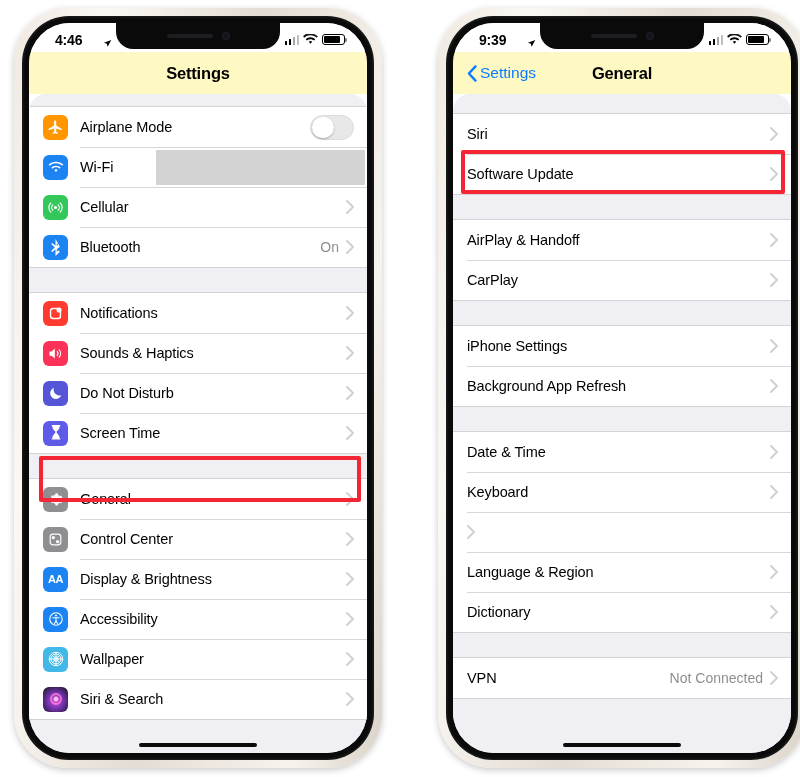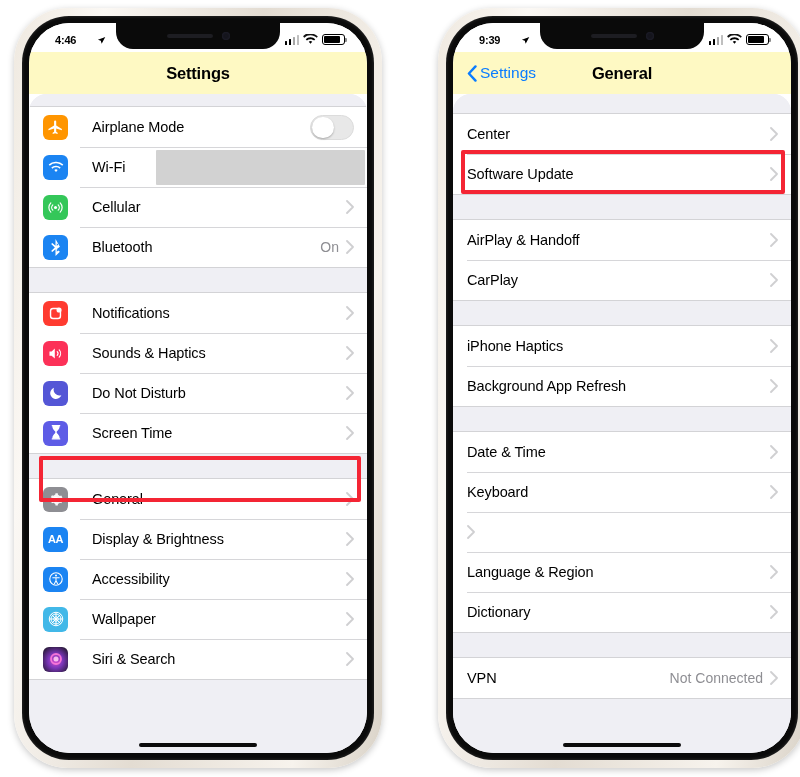--- a/index.html
+++ b/index.html
@@ -80,21 +80,21 @@
     height: 29px;
     display: flex;
     align-items: center;
     justify-content: space-between;
     padding: 0 22px 0 26px;
     box-sizing: border-box;
     background: #ffffff;
     z-index: 30;
   }
   .clock {
-    font-size: 11px;
+    font-size: 14px;
     font-weight: bold;
     color: #000;
     letter-spacing: -0.2px;
     display: flex;
     align-items: center;
     gap: 21px;
     padding-top: 4px;
   }
   .loc-arrow {
     display: inline-block;
@@ -199,21 +199,21 @@
     position: absolute;
     left: 51px; right: 0; top: 0;
     height: 0.6px;
     background: #d6d6d9;
   }
   .row.noicon + .row.noicon::before { left: 14px; }
   .row .ico {
     width: 25px; height: 25px;
     border-radius: 6px;
     flex: none;
-    margin-right: 24px;
+    margin-right: 12px;
     display: flex;
     align-items: center;
     justify-content: center;
     overflow: hidden;
   }
   .row .label {
     font-size: 14.5px;
     color: #000;
     letter-spacing: -0.1px;
     flex: 1;
@@ -473,20 +473,35 @@
                   </svg>
               </span>
               <span class="label">General</span>
               <span class="chev">
                 <svg width="8" height="14" viewBox="0 0 8 14">
                     <path d="M1 1l6 6-6 6" stroke="#8e8e93" stroke-width="1.8" fill="none" stroke-linecap="round" stroke-linejoin="round"></path>
                   </svg>
               </span>
             </div>
             <div class="row">
+              <span class="ico" style="background:#8e8e93">
+                <svg width="17" height="17" viewBox="0 0 24 24">
+                    <rect x="4.5" y="4.5" width="15" height="15" rx="4" fill="none" stroke="#fff" stroke-width="1.6"></rect>
+                    <circle cx="9" cy="9.5" r="2.3" fill="#fff"></circle>
+                    <circle cx="15" cy="15" r="2.3" fill="#fff"></circle>
+                  </svg>
+              </span>
+              <span class="label">Control Center</span>
+              <span class="chev">
+                <svg width="8" height="14" viewBox="0 0 8 14">
+                    <path d="M1 1l6 6-6 6" stroke="#8e8e93" stroke-width="1.8" fill="none" stroke-linecap="round" stroke-linejoin="round"></path>
+                  </svg>
+              </span>
+            </div>
+            <div class="row">
               <span class="ico aa-wrap" style="background:#1b84f2">
                 <span class="aa-txt">AA</span>
               </span>
               <span class="label">Display &amp; Brightness</span>
               <span class="chev">
                 <svg width="8" height="14" viewBox="0 0 8 14">
                     <path d="M1 1l6 6-6 6" stroke="#8e8e93" stroke-width="1.8" fill="none" stroke-linecap="round" stroke-linejoin="round"></path>
                   </svg>
               </span>
             </div>
@@ -596,21 +611,21 @@
             <span>Settings</span>
           </div>
           <div class="nav-title">General</div>
         </div>
 
         <div class="list-scroll">
           <div class="gap sm"></div>
 
           <div class="group">
             <div class="row noicon">
-              <span class="label">Center</span>
+              <span class="label">Siri</span>
               <span class="chev">
                 <svg width="8" height="14" viewBox="0 0 8 14">
                     <path d="M1 1l6 6-6 6" stroke="#8e8e93" stroke-width="1.8" fill="none" stroke-linecap="round" stroke-linejoin="round"></path>
                   </svg>
               </span>
             </div>
             <div class="row noicon">
               <span class="label">Software Update</span>
               <span class="chev">
                 <svg width="8" height="14" viewBox="0 0 8 14">
@@ -638,21 +653,21 @@
                     <path d="M1 1l6 6-6 6" stroke="#8e8e93" stroke-width="1.8" fill="none" stroke-linecap="round" stroke-linejoin="round"></path>
                   </svg>
               </span>
             </div>
           </div>
 
           <div class="gap"></div>
 
           <div class="group">
             <div class="row noicon">
-              <span class="label">iPhone Haptics</span>
+              <span class="label">iPhone Settings</span>
               <span class="chev">
                 <svg width="8" height="14" viewBox="0 0 8 14">
                     <path d="M1 1l6 6-6 6" stroke="#8e8e93" stroke-width="1.8" fill="none" stroke-linecap="round" stroke-linejoin="round"></path>
                   </svg>
               </span>
             </div>
             <div class="row noicon">
               <span class="label">Background App Refresh</span>
               <span class="chev">
                 <svg width="8" height="14" viewBox="0 0 8 14">

